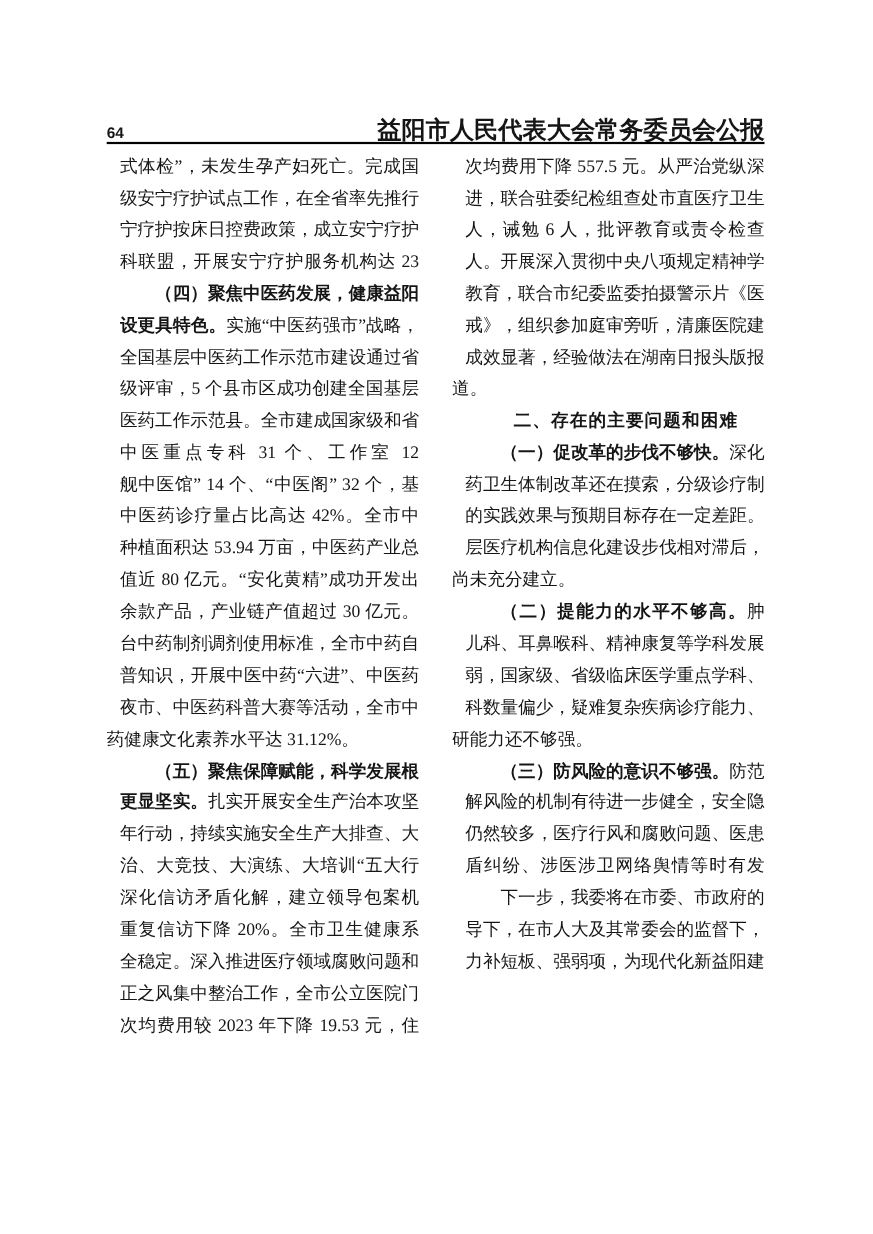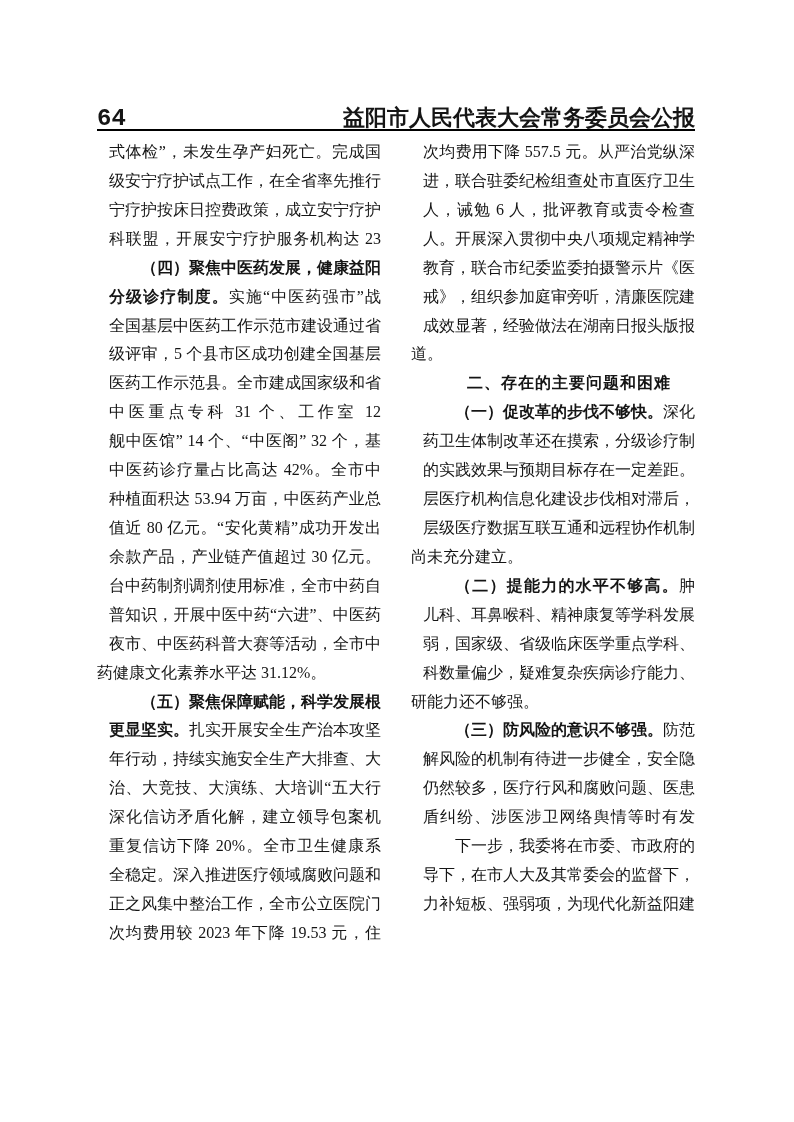--- a/index.html
+++ b/index.html
@@ -16,23 +16,23 @@
   .page-header {
     position: absolute;
     top: 103px;
     left: 97px;
     width: 598px;
     display: flex;
     justify-content: space-between;
     align-items: baseline;
   }
   .page-number {
-    font-size: 24px;
+    font-size: 14px;
     font-weight: 700;
-    font-family: Liberation Mono, monospace;
+    font-family: Liberation Sans, sans-serif;
   }
   .header-title {
     font-size: 22px;
     font-weight: 700;
   }
   .header-rule {
     position: absolute;
     top: 129px;
     left: 97px;
     width: 598px;
@@ -83,21 +83,21 @@
     <span class="header-title">益阳市人民代表大会常务委员会公报</span>
   </div>
   <div class="header-rule"></div>
   <div class="columns">
     <div class="col" id="col-left">
         <div class="line fill"><span class="seg-r">式体检”，未发生孕产妇死亡。完成国家</span></div>
         <div class="line fill"><span class="seg-r">级安宁疗护试点工作，在全省率先推行安</span></div>
         <div class="line fill"><span class="seg-r">宁疗护按床日控费政策，成立安宁疗护专</span></div>
         <div class="line fill"><span class="seg-r">科联盟，开展安宁疗护服务机构达 23 家。</span></div>
         <div class="line fill indent"><span class="seg-b">（四）聚焦中医药发展，健康益阳建</span></div>
-        <div class="line fill"><span class="seg-b">分级诊疗制度。</span><span class="seg-r">实施“中医药强市”战略，</span></div>
+        <div class="line fill"><span class="seg-b">设更具特色。</span><span class="seg-r">实施“中医药强市”战略，</span></div>
         <div class="line fill"><span class="seg-r">全国基层中医药工作示范市建设通过省</span></div>
         <div class="line fill"><span class="seg-r">级评审，5 个县市区成功创建全国基层中</span></div>
         <div class="line fill"><span class="seg-r">医药工作示范县。全市建成国家级和省级</span></div>
         <div class="line fill"><span class="seg-r">中医重点专科 31 个、工作室 12 个，“旗</span></div>
         <div class="line fill"><span class="seg-r">舰中医馆” 14 个、“中医阁” 32 个，基层</span></div>
         <div class="line fill"><span class="seg-r">中医药诊疗量占比高达 42%。全市中药材</span></div>
         <div class="line fill"><span class="seg-r">种植面积达 53.94 万亩，中医药产业总产</span></div>
         <div class="line fill"><span class="seg-r">值近 80 亿元。“安化黄精”成功开发出 30</span></div>
         <div class="line fill"><span class="seg-r">余款产品，产业链产值超过 30 亿元。出</span></div>
         <div class="line fill"><span class="seg-r">台中药制剂调剂使用标准，全市中药自制</span></div>
@@ -121,21 +121,20 @@
         <div class="line fill"><span class="seg-r">人。开展深入贯彻中央八项规定精神学习</span></div>
         <div class="line fill"><span class="seg-r">教育，联合市纪委监委拍摄警示片《医</span></div>
         <div class="line fill"><span class="seg-r">戒》，组织参加庭审旁听，清廉医院建设</span></div>
         <div class="line fill"><span class="seg-r">成效显著，经验做法在湖南日报头版报</span></div>
         <div class="line"><span class="seg-r">道。</span></div>
         <div class="line indent heading"><span class="seg-b">二、存在的主要问题和困难</span></div>
         <div class="line fill indent"><span class="seg-b">（一）促改革的步伐不够快。</span><span class="seg-r">深化医</span></div>
         <div class="line fill"><span class="seg-r">药卫生体制改革还在摸索，分级诊疗制度</span></div>
         <div class="line fill"><span class="seg-r">的实践效果与预期目标存在一定差距。基</span></div>
         <div class="line fill"><span class="seg-r">层医疗机构信息化建设步伐相对滞后，跨</span></div>
-        <div class="line fill"><span class="seg-r">层级医疗数据互联互通和远程协作机制</span></div>
         <div class="line"><span class="seg-r">尚未充分建立。</span></div>
         <div class="line fill indent"><span class="seg-b">（二）提能力的水平不够高。</span><span class="seg-r">肿瘤、</span></div>
         <div class="line fill"><span class="seg-r">儿科、耳鼻喉科、精神康复等学科发展较</span></div>
         <div class="line fill"><span class="seg-r">弱，国家级、省级临床医学重点学科、专</span></div>
         <div class="line fill"><span class="seg-r">科数量偏少，疑难复杂疾病诊疗能力、科</span></div>
         <div class="line"><span class="seg-r">研能力还不够强。</span></div>
         <div class="line fill indent"><span class="seg-b">（三）防风险的意识不够强。</span><span class="seg-r">防范化</span></div>
         <div class="line fill"><span class="seg-r">解风险的机制有待进一步健全，安全隐患</span></div>
         <div class="line fill"><span class="seg-r">仍然较多，医疗行风和腐败问题、医患矛</span></div>
         <div class="line fill"><span class="seg-r">盾纠纷、涉医涉卫网络舆情等时有发生。</span></div>

